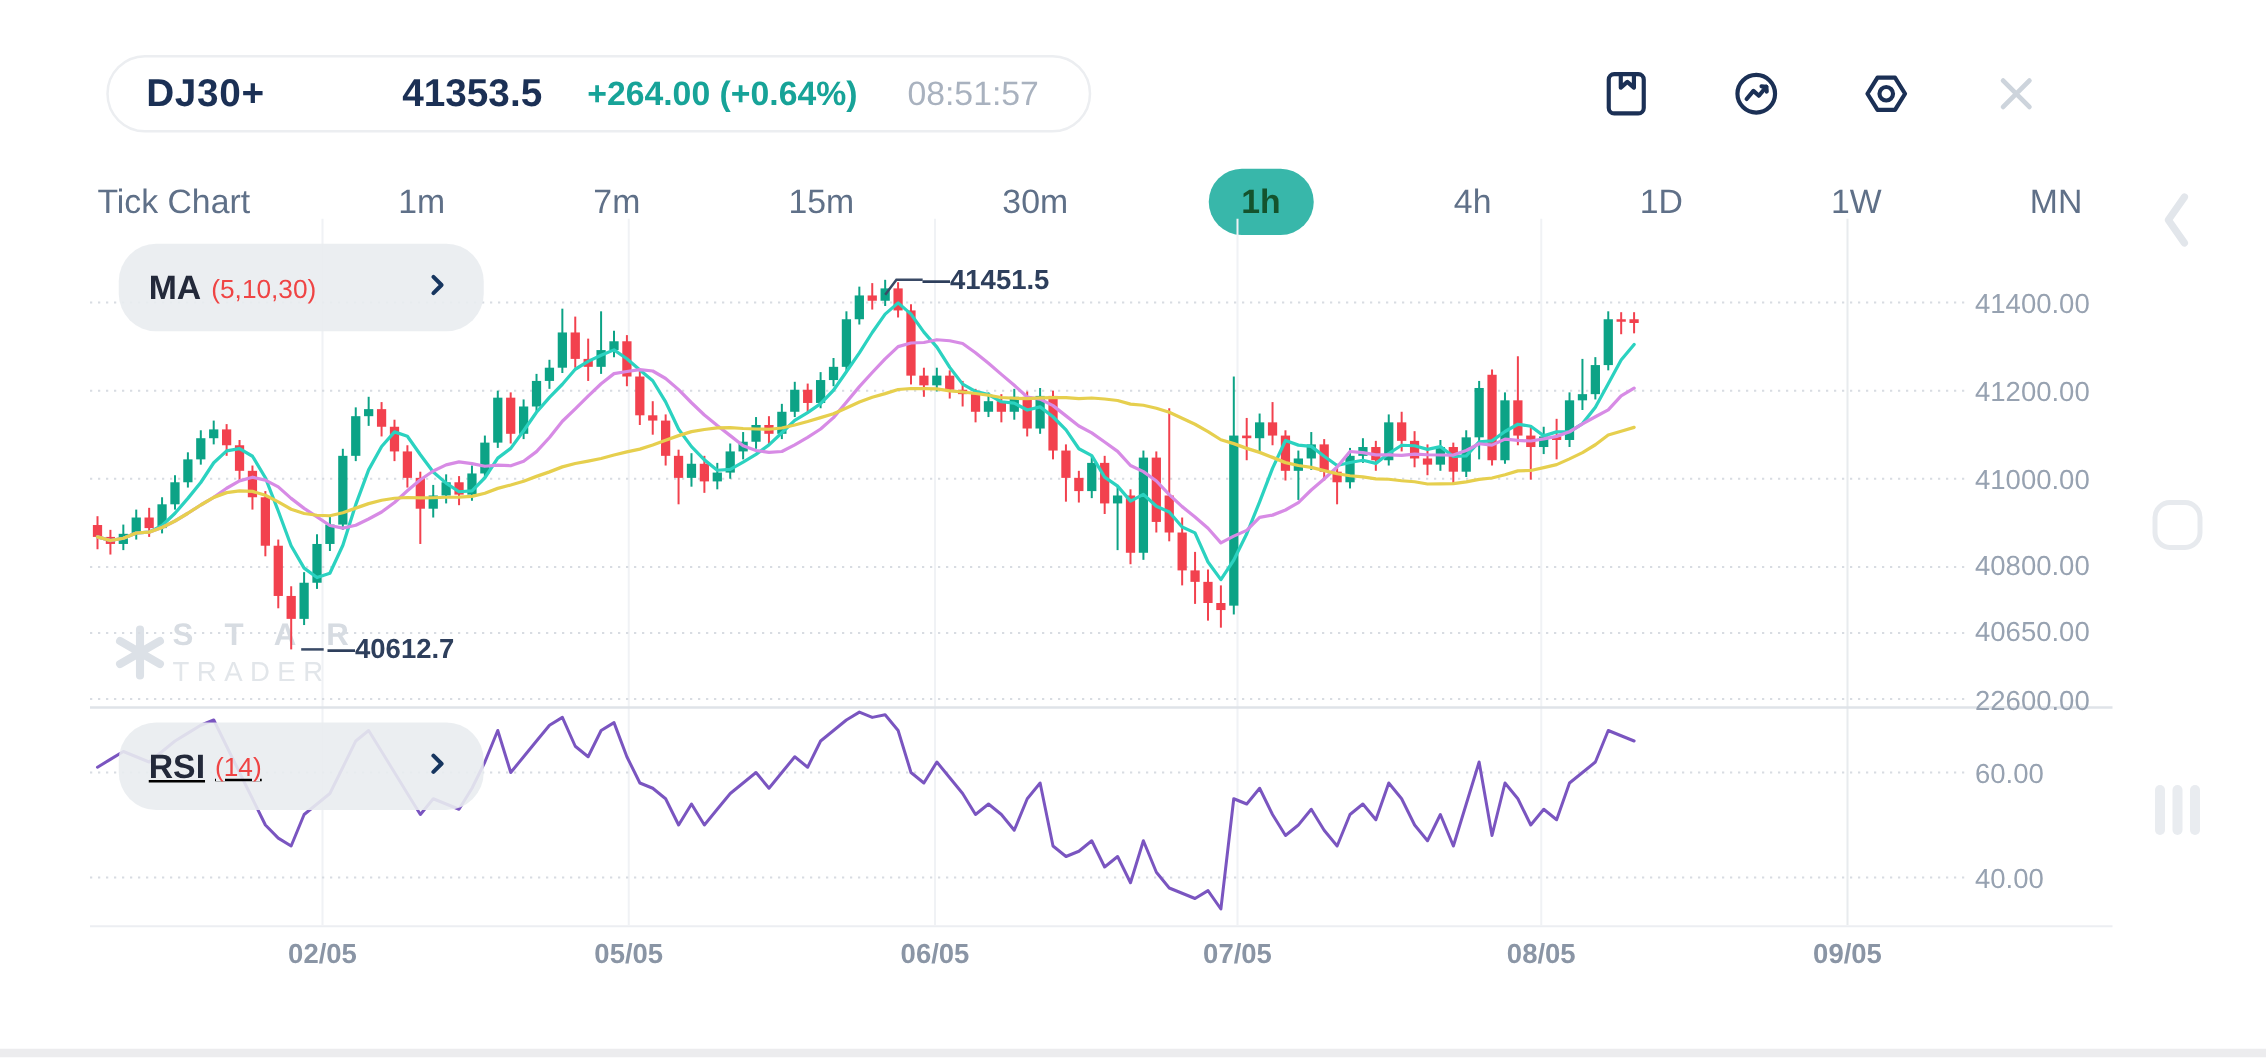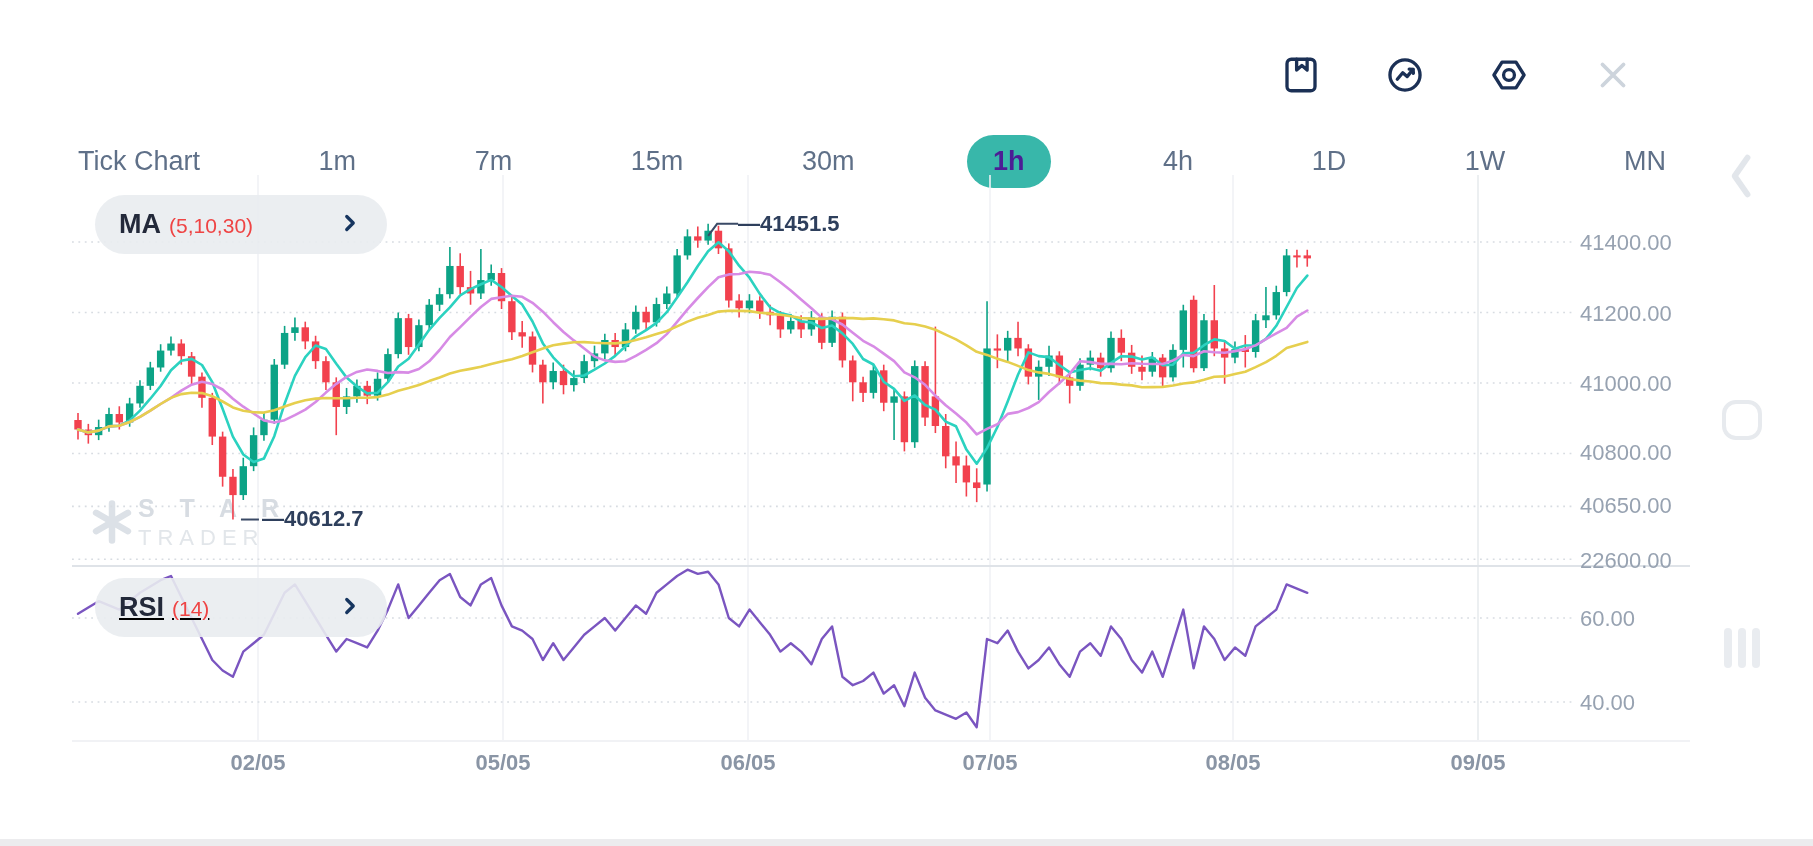--- a/index.html
+++ b/index.html
@@ -18,25 +18,25 @@
   .hdr-icons { position:absolute; top:50px; left:1278px; width:360px; height:50px;
     display:flex; align-items:center; gap:58px; }
   .icon-btn { width:46px; height:46px; display:flex; align-items:center; justify-content:center; cursor:pointer; }
   .icon-btn svg { width:42px; height:42px; stroke:#1b3055; fill:none; stroke-width:1.9; stroke-linecap:round; stroke-linejoin:round; }
   .icon-btn.light svg { stroke:#cdd4dc; stroke-width:2.2; }
 
   
   .tabs { position:absolute; left:72px; top:130px; width:1600px; height:62px;
     display:flex; align-items:center; justify-content:space-between; }
   .tab { font-size:27px; color:#5f7088; padding:8px 6px; cursor:pointer; white-space:nowrap; }
-  .tab.active { background:#38b7aa; color:#4c1d95; font-weight:700;
+  .tab.active { background:#38b7aa; color:#14532d; font-weight:700;
     border-radius:31px; padding:11px 26px; }
 
   
-  .ind-pill { position:absolute; left:95px; width:292px; height:59px;
+  .ind-pill { position:absolute; left:95px; width:292px; height:70px;
     background:rgba(233,236,240,.9); border-radius:30px; display:flex; align-items:center;
     padding:0 24px; z-index:5; cursor:pointer; }
   .ind-pill .ind-name { font-size:27px; font-weight:700; color:#23293a; }
   .ind-pill .ind-params { font-size:21px; color:#ef4444; margin-left:8px; margin-top:3px; }
   .ind-pill .chev { margin-left:auto; }
   .ind-pill .chev svg { width:26px; height:26px; stroke:#16355f; stroke-width:3; fill:none; stroke-linecap:round; stroke-linejoin:round; }
   #ma-pill { top:195px; }
   #rsi-pill { top:578px;text-decoration:underline; }
 
   
@@ -62,20 +62,26 @@
   #shape-btn { left:1720px; top:398px; }
   #grip-btn { left:1720px; top:626px; }
 
   .bottom-strip { position:absolute; left:0; bottom:0; width:1813px; height:7px; background:#ececee; }
 </style>
 </head>
 <body>
 
 <div id="stage">
 
+  <div class="hdr-pill">
+    <span class="hdr-symbol">DJ30+</span>
+    <span class="hdr-price">41353.5</span>
+    <span class="hdr-change">+264.00 (+0.64%)</span>
+    <span class="hdr-time">08:51:57</span>
+  </div>
 
   <div class="hdr-icons">
     <div class="icon-btn">
       <svg viewBox="0 0 24 24">
           <rect x="4" y="3" width="16" height="18" rx="2.5"></rect>
           <path d="M9.5 3 v6.2 l3 -2.6 3 2.6 V3"></path>
         </svg>
     </div>
     <div class="icon-btn">
       <svg viewBox="0 0 24 24">

